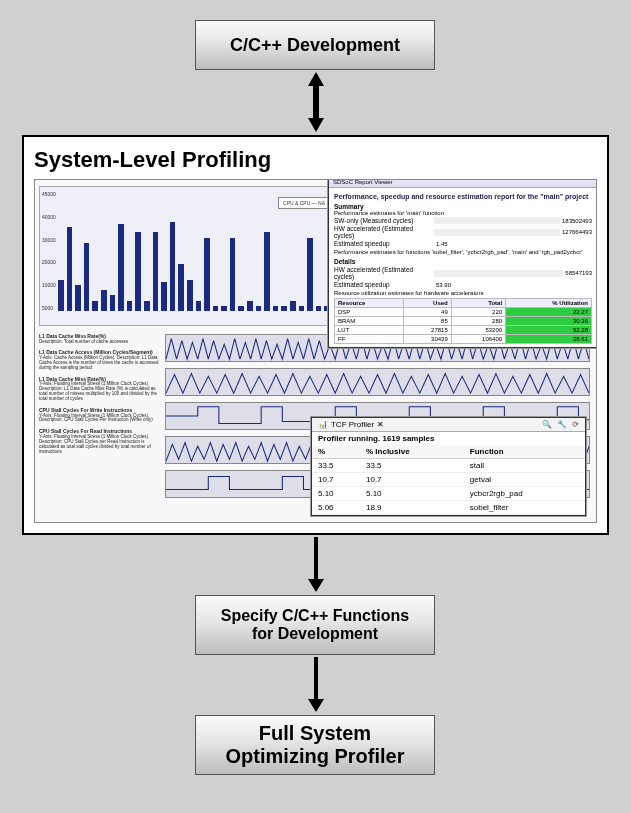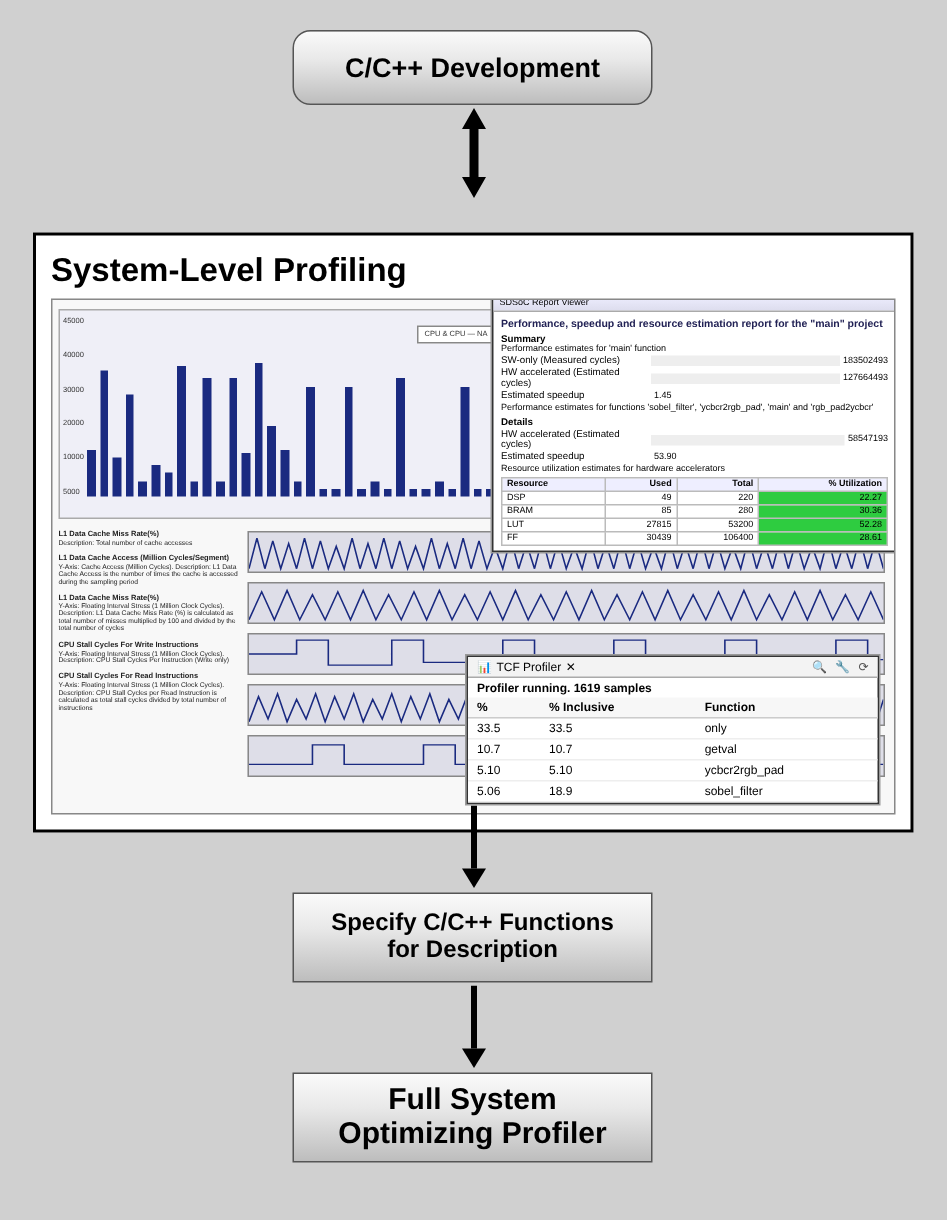--- a/index.html
+++ b/index.html
@@ -31,21 +31,20 @@
   .arrow-v svg { display:block; }
 
   .profiling-panel {
     position: absolute;
     left: 22px; right: 22px;
     top: 135px;
     height: 400px;
     background: #fff;
     border: 2px solid #000;
     padding: 10px 10px 10px 10px;
-    margin-top: 20px;
   }
   .profiling-title {
     font-size: 22px;
     font-weight: bold;
     margin-bottom: 6px;
   }
   .profiling-inner {
     position: relative;
     width: 100%;
     height: calc(100% - 32px);
@@ -133,21 +132,21 @@
   .profiler-status { font-size:8px; font-weight:bold; padding:2px 6px; }
   .profiler-table { width:100%; border-collapse:collapse; font-size:8px; }
   .profiler-table th { text-align:left; font-weight:bold; padding:2px 6px; border-bottom:1px solid #ccc; background:#f7f7f7; }
   .profiler-table td { padding:2px 6px; border-bottom:1px solid #eee; }
   .pct-col { width:48px; }
 
 </style>
 </head>
 <body>
 
-<div class="flow-box" style="left:195px; top:20px; width:240px; height:50px; font-size:18px;border-radius:12px;">
+<div class="flow-box" style="left:195px; top:20px; width:240px; height:50px; font-size:18px;">
   <span class="line">C/C++ Development</span>
 </div>
 
 <div class="arrow-v" style="top:72px;">
   <svg width="24" height="60">
     <polygon points="12,0 4,14 9,14 9,46 4,46 12,60 20,46 15,46 15,14 20,14" fill="#000"></polygon>
   </svg>
 </div>
 
 <div class="profiling-panel">
@@ -328,21 +327,21 @@
             <tr>
           <th class="pct-col">%</th>
           <th>% Inclusive</th>
           <th>Function</th>
         </tr>
         </tbody>
           <tbody id="prof-tbody">
             <tr>
               <td>33.5</td>
               <td>33.5</td>
-              <td>only</td>
+              <td>stall</td>
             </tr>
             <tr>
               <td>10.7</td>
               <td>10.7</td>
               <td>getval</td>
             </tr>
             <tr>
               <td>5.10</td>
               <td>5.10</td>
               <td>ycbcr2rgb_pad</td>
@@ -361,21 +360,21 @@
 
 <div class="arrow-v" style="top:537px;">
   <svg width="20" height="55">
       <line x1="10" y1="0" x2="10" y2="42" stroke="#000" stroke-width="4"></line>
       <polygon points="10,55 2,42 18,42" fill="#000"></polygon>
     </svg>
 </div>
 
 <div class="flow-box" style="left:195px; top:595px; width:240px; height:60px; font-size:16px;">
   <span class="line">Specify C/C++ Functions</span>
-  <span class="line">for Description</span>
+  <span class="line">for Development</span>
 </div>
 
 <div class="arrow-v" style="top:657px;">
   <svg width="20" height="55">
       <line x1="10" y1="0" x2="10" y2="42" stroke="#000" stroke-width="4"></line>
       <polygon points="10,55 2,42 18,42" fill="#000"></polygon>
     </svg>
 </div>
 
 <div class="flow-box" style="left:195px; top:715px; width:240px; height:60px; font-size:20px;">

